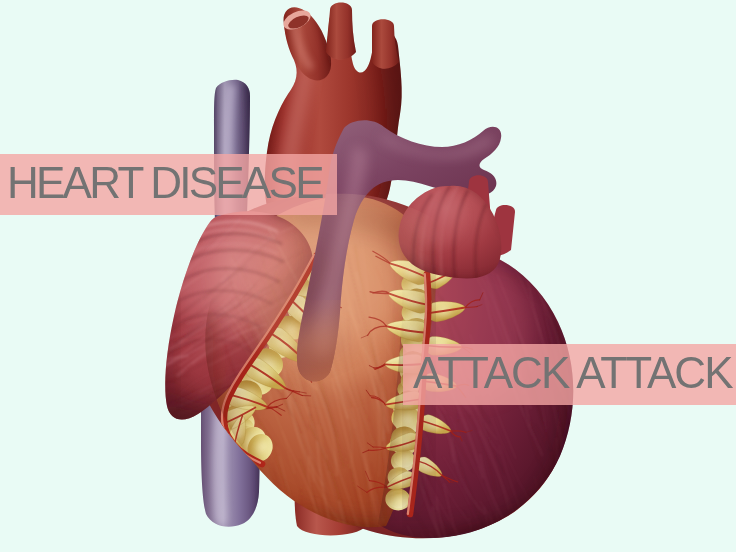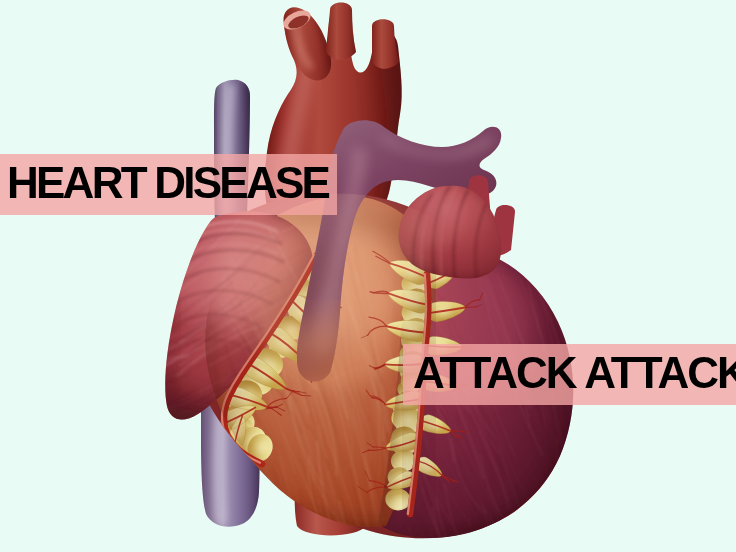--- a/index.html
+++ b/index.html
@@ -1,20 +1,20 @@
 <!DOCTYPE html>
 <html><head>
 <meta charset="utf-8">
 <style>
 html,body{margin:0;padding:0;}
 body{width:736px;height:552px;overflow:hidden;background:#e9fbf5;font-family:"Liberation Sans",sans-serif;}
 #stage{position:relative;width:736px;height:552px;background:#e9fbf5;overflow:hidden;}
 svg.art{display:block;position:absolute;left:0;top:0;}
 .banner{position:absolute;display:flex;align-items:center;}
-.bartxt{color:#000000;font-weight:700;white-space:nowrap;}
+.bartxt{color:#737373;font-weight:400;white-space:nowrap;}
 </style>
 </head>
 <body>
 
 <div id="stage">
 <svg class="art" width="736" height="552" viewBox="0 0 736 552">
 <defs>
   <linearGradient id="gAorta" x1="0" y1="0" x2="1" y2="0">
     <stop offset="0" stop-color="#7d231f"></stop>
     <stop offset="0.14" stop-color="#982c27"></stop>

